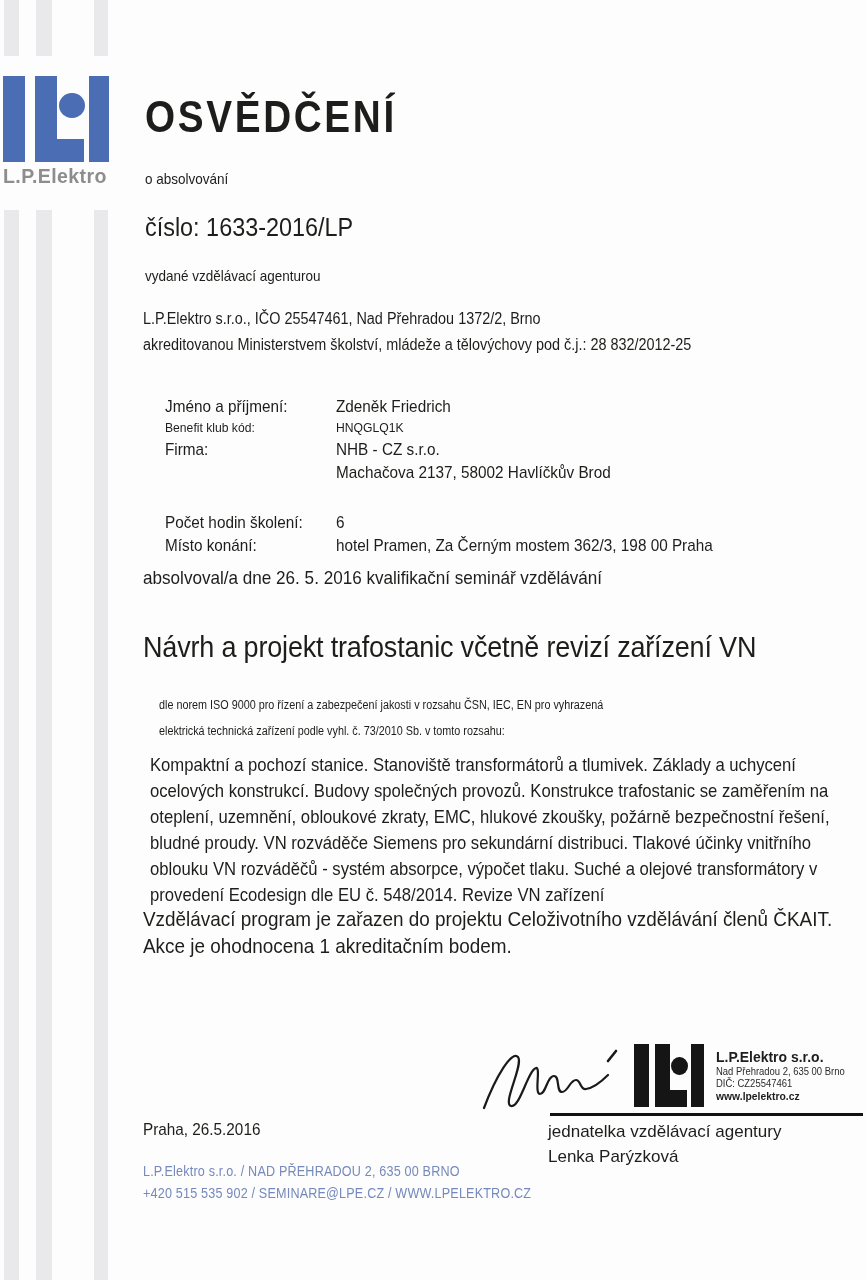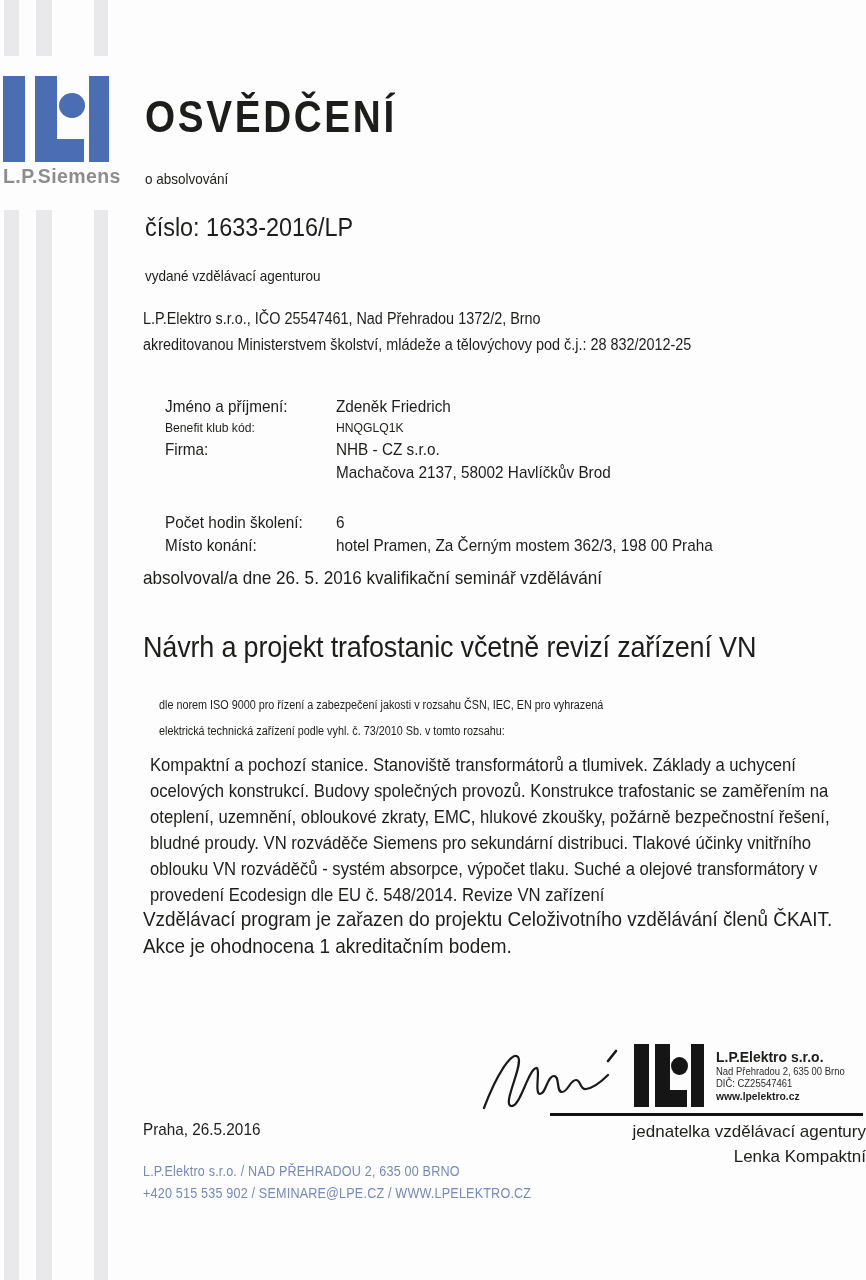--- a/index.html
+++ b/index.html
@@ -39,42 +39,42 @@
   .t-compl{left:143px;top:567px;font-size:19px;}
   .t-course{left:143px;top:630px;font-size:30px;font-weight:500;letter-spacing:-.2px;}
   .t-scope{left:159px;top:692px;font-size:12px;line-height:26px;}
   .t-desc{left:150px;top:752px;font-size:18.5px;line-height:26px;}
   .t-ckait{left:143px;top:905px;font-size:21px;line-height:27px;}
   .stamp-text{left:716px;top:1048px;}
   .st-co{font-size:15.5px;font-weight:700;line-height:17px;}
   .st-sm{font-size:10.5px;line-height:12px;color:#2a2a2a;}
   .st-web{font-size:11.5px;font-weight:700;line-height:15px;}
   .sigline{left:550px;top:1113px;width:313px;height:2.5px;background:#111;}
-  .sigblock{left:548px;width:318px;text-align:right;font-size:17px;}
+  .sigblock{left:548px;width:318px;text-align:left;font-size:17px;}
   .t-place{left:143px;top:1120px;font-size:17px;}
   .footer{left:143px;font-size:14px;color:#7589bc;letter-spacing:.2px;}
 </style>
 </head>
 <body>
 
 <div class="gbar" style="left:4px;top:0;width:15px;height:56px"></div>
 <div class="gbar" style="left:36px;top:0;width:16px;height:56px"></div>
 <div class="gbar" style="left:94px;top:0;width:14px;height:56px"></div>
 <div class="gbar" style="left:4px;top:210px;width:15px;height:1070px"></div>
 <div class="gbar" style="left:36px;top:210px;width:16px;height:1070px"></div>
 <div class="gbar" style="left:94px;top:210px;width:14px;height:1070px"></div>
 
 <div class="lp-logo logo-main">
   <div class="shape bar-left"></div>
   <div class="shape bar-mid"></div>
   <div class="shape foot"></div>
   <div class="shape dot"></div>
   <div class="shape bar-right"></div>
 </div>
-<div class="abs wordmark">L.P.Siemens</div>
+<div class="abs wordmark">L.P.Elektro</div>
 
 <div class="abs h-cert">OSVĚDČENÍ</div>
 <div class="abs t-sub cond">o absolvování</div>
 <div class="abs t-num cond">číslo: 1633-2016/LP</div>
 <div class="abs t-issued cond">vydané vzdělávací agenturou</div>
 <div class="abs t-agency">
   <div class="cond">L.P.Elektro s.r.o., IČO 25547461, Nad Přehradou 1372/2, Brno</div>
   <div class="cond">akreditovanou Ministerstvem školství, mládeže a tělovýchovy pod č.j.: 28 832/2012-25</div>
 </div>
 
@@ -133,18 +133,18 @@
 
 <div class="abs stamp-text">
   <div class="st-co cond">L.P.Elektro s.r.o.</div>
   <div class="st-sm cond">Nad Přehradou 2, 635 00 Brno</div>
   <div class="st-sm cond">DIČ: CZ25547461</div>
   <div class="st-web cond">www.lpelektro.cz</div>
 </div>
 
 <div class="abs sigline"></div>
 <div class="abs sigblock" style="top:1122px">jednatelka vzdělávací agentury</div>
-<div class="abs sigblock" style="top:1147px">Lenka Kompaktní</div>
+<div class="abs sigblock" style="top:1147px">Lenka Parýzková</div>
 
 <div class="abs t-place cond">Praha, 26.5.2016</div>
 
 <div class="abs footer cond" style="top:1163px">L.P.Elektro s.r.o. / NAD PŘEHRADOU 2, 635 00 BRNO</div>
 <div class="abs footer cond" style="top:1185px">+420 515 535 902 / SEMINARE@LPE.CZ / WWW.LPELEKTRO.CZ</div>
 
 </body></html>

